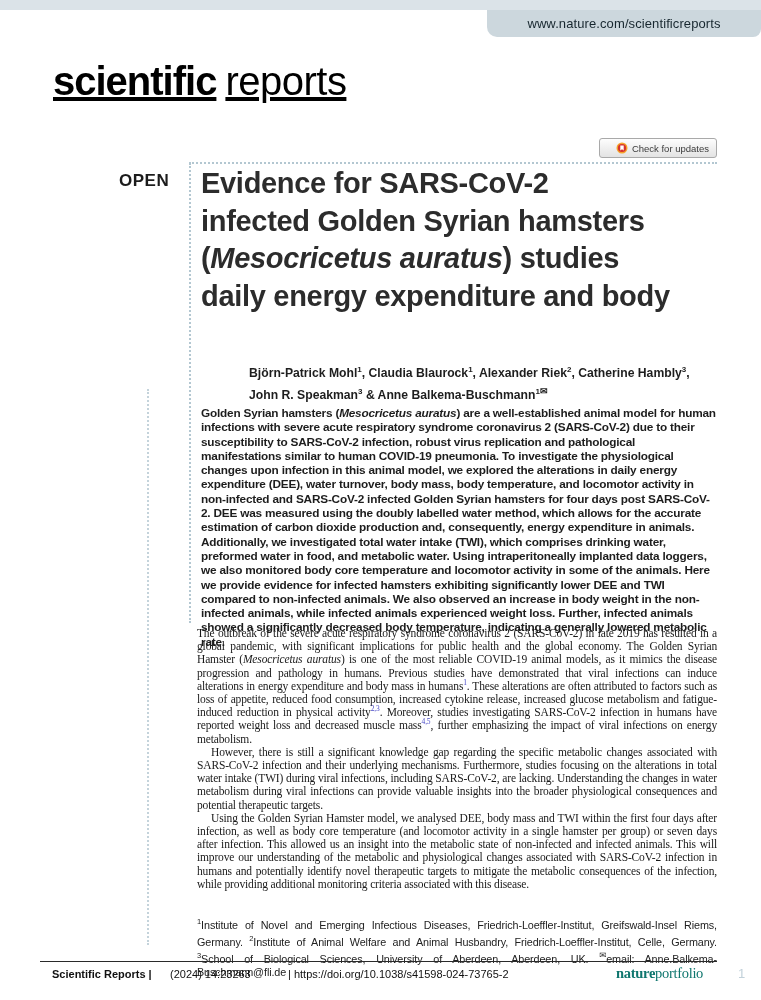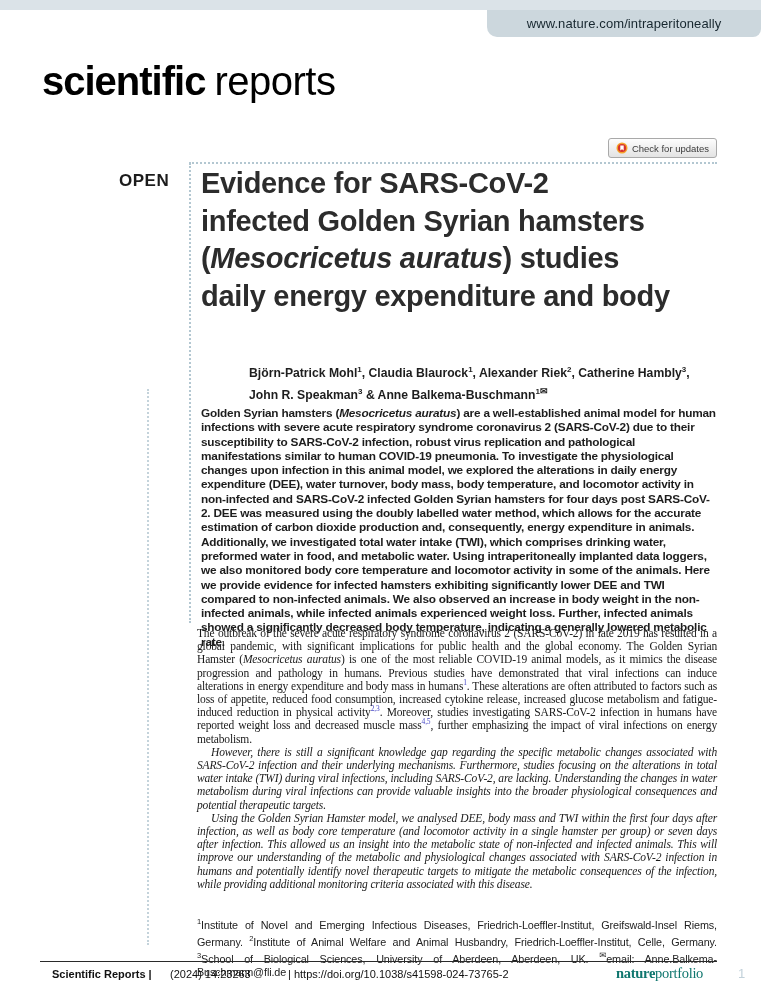--- a/index.html
+++ b/index.html
@@ -19,32 +19,33 @@
     background: #dbe3e8;
   }
   .url-badge {
     position: absolute; top: 10px; right: 0; width: 274px; height: 27px;
     background: #ccd7dd;
     border-radius: 0 0 8px 10px;
     display: flex; align-items: center; justify-content: center;
     font-size: 13px; color: #17272f; letter-spacing: 0.1px;
   }
   .logo {
-    position: absolute; left: 42px; top: 59px;
+    position: absolute; left: 53px; top: 59px;
     font-size: 40px; color: #000; letter-spacing: -1px;
     white-space: nowrap;
+    text-decoration: underline;
   }
   .logo .bold { font-weight: 900; }
   .logo .light { font-weight: 400; margin-left: 9px; letter-spacing: -0.5px; }
 
   .check-updates {
     position: absolute; top: 138px; right: 44px; height: 18px;
     background: linear-gradient(#fdfdfd, #e3e3e3);
     border: 1px solid #a9a9a9; border-radius: 3px;
-    display: flex; align-items: center; gap: 4px; padding: 0 7px 0 7px;
+    display: flex; align-items: center; gap: 4px; padding: 0 7px 0 16px;
     font-size: 9.5px; color: #3a3a3a; cursor: pointer;
   }
 
   
   .dot-h {
     position: absolute; left: 189px; top: 162px; width: 528px; height: 0;
     border-top: 2px dotted #b3c7d1;
   }
   .dot-v-title {
     position: absolute; left: 189px; top: 163px; height: 460px; width: 0;
@@ -82,21 +83,21 @@
   
   .body-col {
     position: absolute; left: 197px; top: 627px; width: 520px;
   }
   .body-col p {
     margin: 0;
     font-family: "Liberation Serif", serif;
     font-size: 11.5px; line-height: 13.2px; letter-spacing: -0.15px;
     text-align: justify; color: #191919;
   }
-  .body-col p + p { text-indent: 14px; font-style: italic; }
+  .body-col p + p { text-indent: 14px; }
   .ref {
     color: #4a4ac8; font-size: 7.5px; vertical-align: super; line-height: 0;
     cursor: pointer;
   }
   .affiliations {
     margin-top: 10px; padding-top: 14px;
     font-size: 10.8px; line-height: 13.4px; letter-spacing: -0.1px;
     text-align: justify; color: #222;
   }
   .affiliations sup { font-size: 7.5px; }
@@ -119,21 +120,21 @@
   .footer-brand .b { font-weight: bold; }
   .footer-page { position: absolute; left: 738px; top: 966px; font-size: 13px; color: #c2d1da; }
 </style>
 </head>
 <body>
 
 <div class="page">
 
   <div class="top-strip"></div>
   <div class="url-badge">
-    <span>www.nature.com/intraperitoneally</span>
+    <span>www.nature.com/scientificreports</span>
   </div>
 
   <div class="logo">
     <span class="bold">scientific</span><span class="light">reports</span>
   </div>
 
   <div class="check-updates">
     <span style="display:inline-flex;">
       <svg width="12" height="12" viewBox="0 0 24 24">
         <circle cx="12" cy="12" r="11" fill="#f6a42a"></circle>

